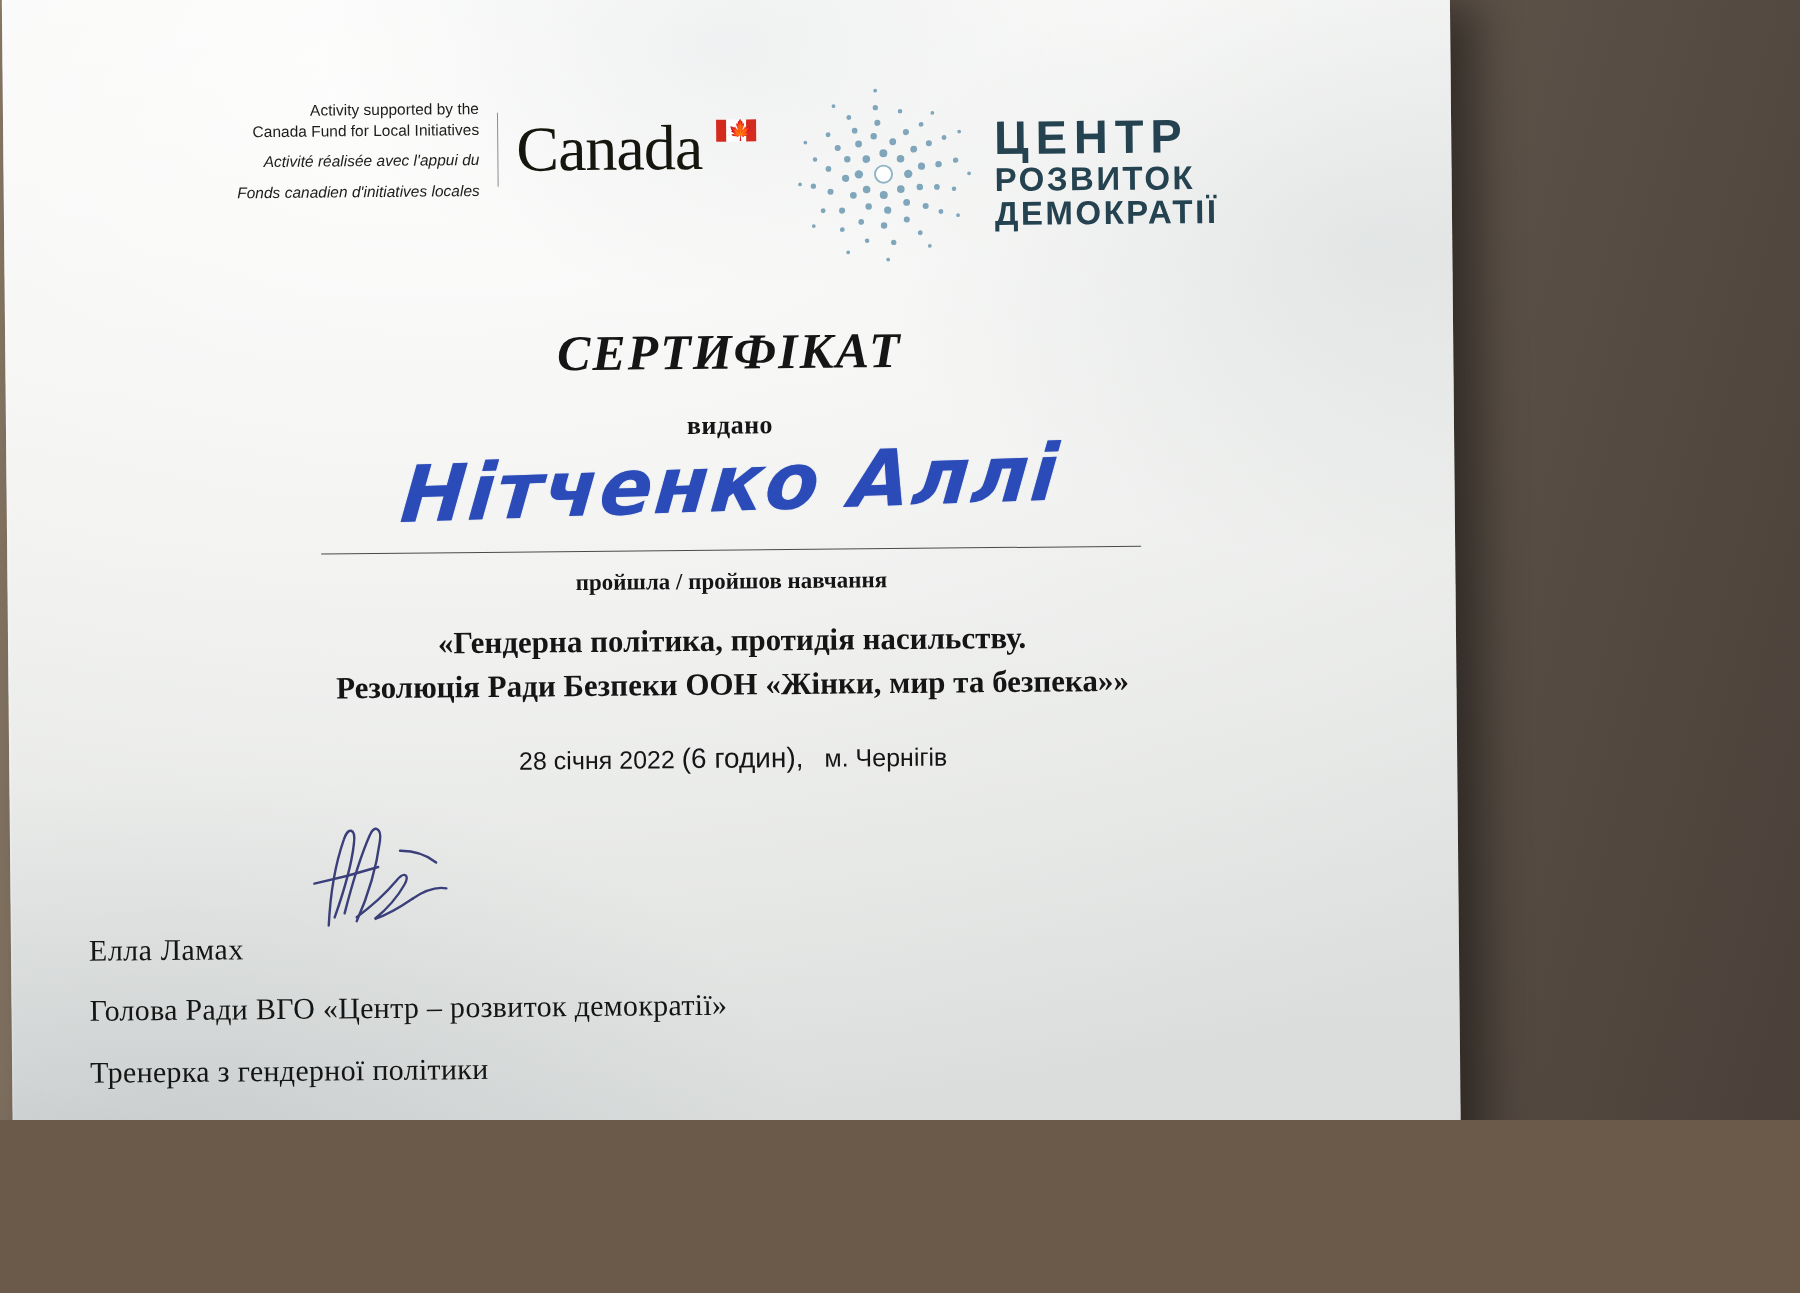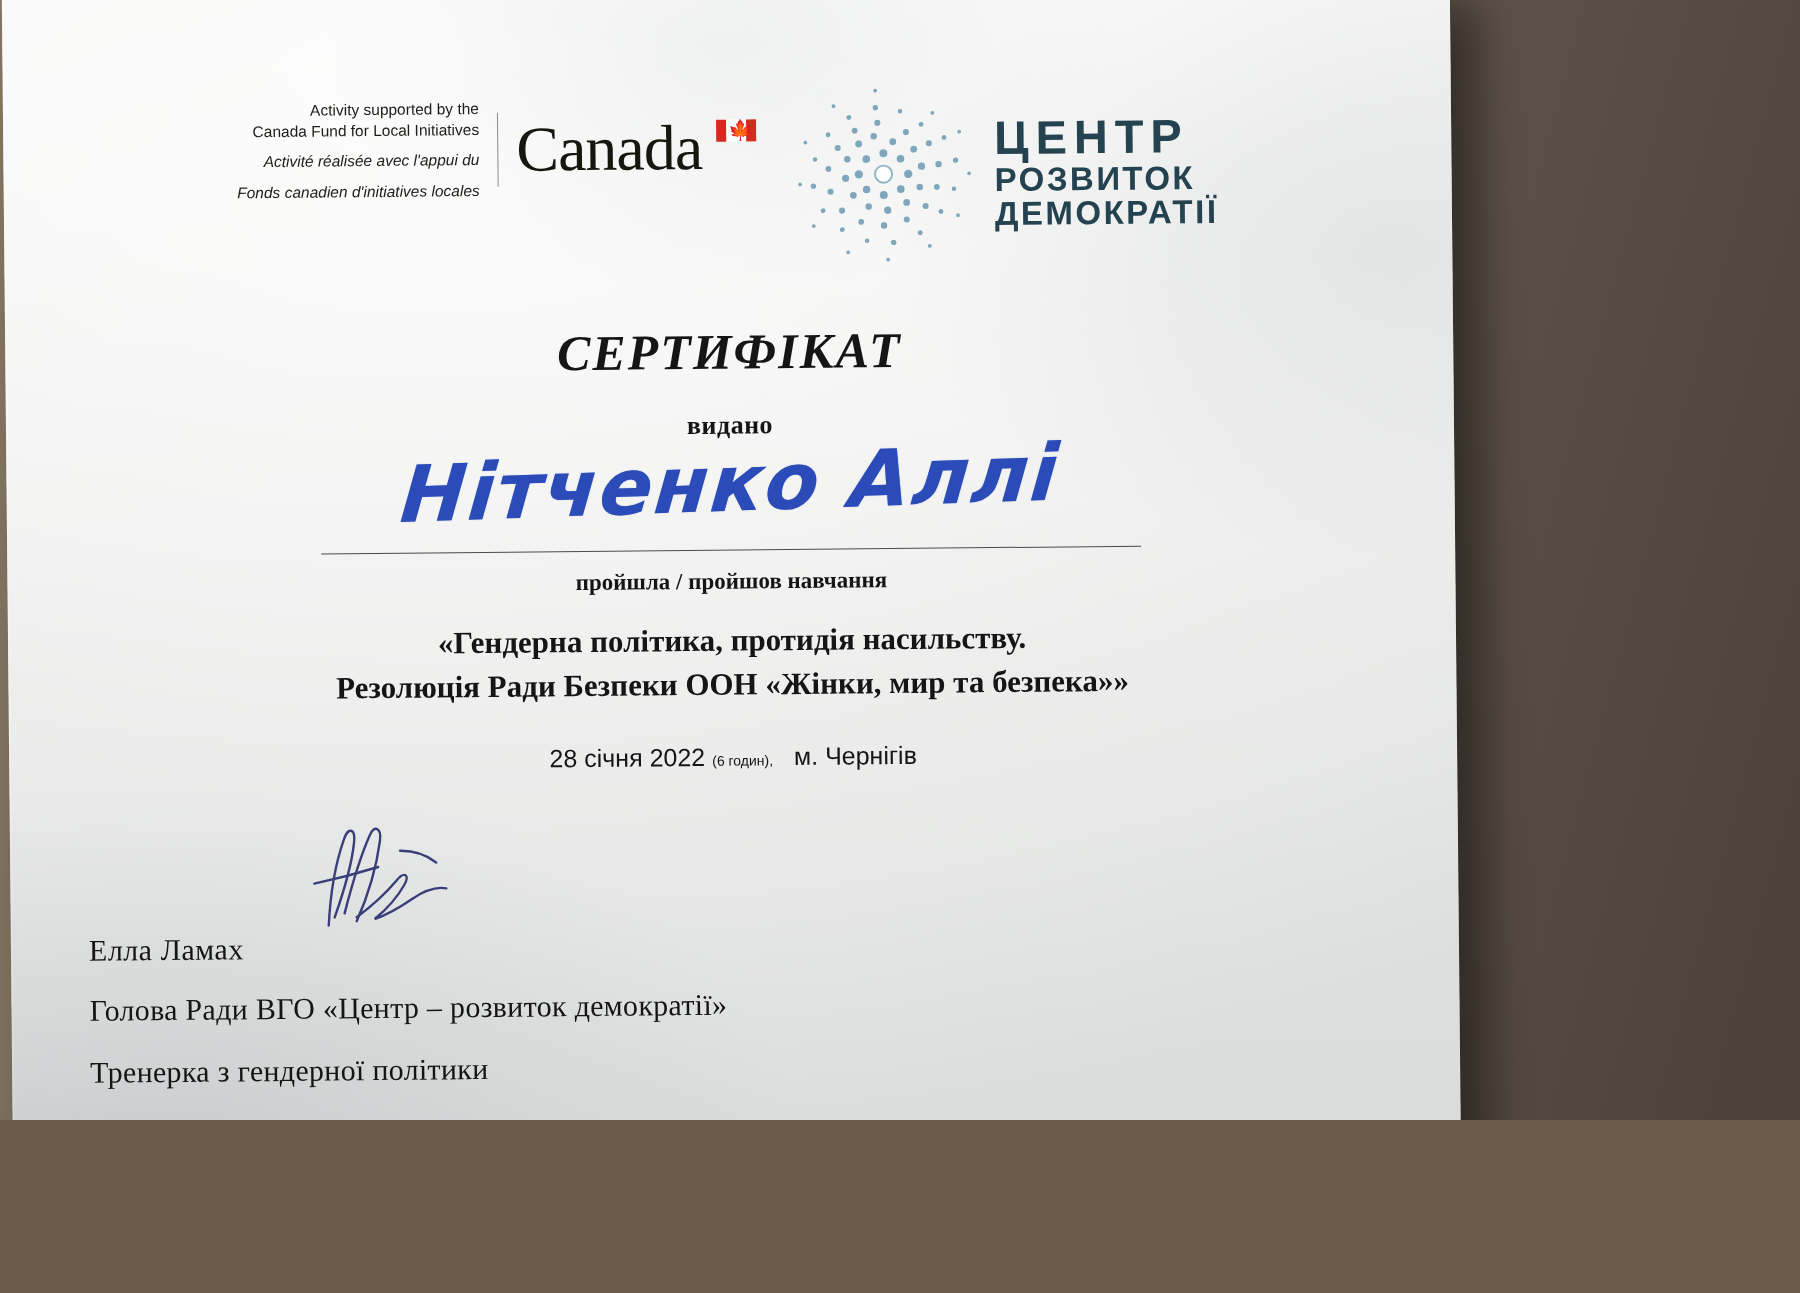--- a/index.html
+++ b/index.html
@@ -191,21 +191,21 @@
     font-weight: bold;
     font-size: 31px;
     line-height: 1.42;
     margin-top: 24px;
   }
   #date-line {
     font-family: "Liberation Sans", sans-serif;
     font-size: 25px;
     margin-top: 36px;
   }
-  #date-line .hours { font-size: 14px; text-align: center; }
+  #date-line .hours { font-size: 28px; text-align: center; }
   #date-line .city { margin-left: 14px; }
 
   
   #signature-block {
     position: absolute;
     left: 78px;
     top: 935px;
     text-align: left;
     color: #151515;
   }

